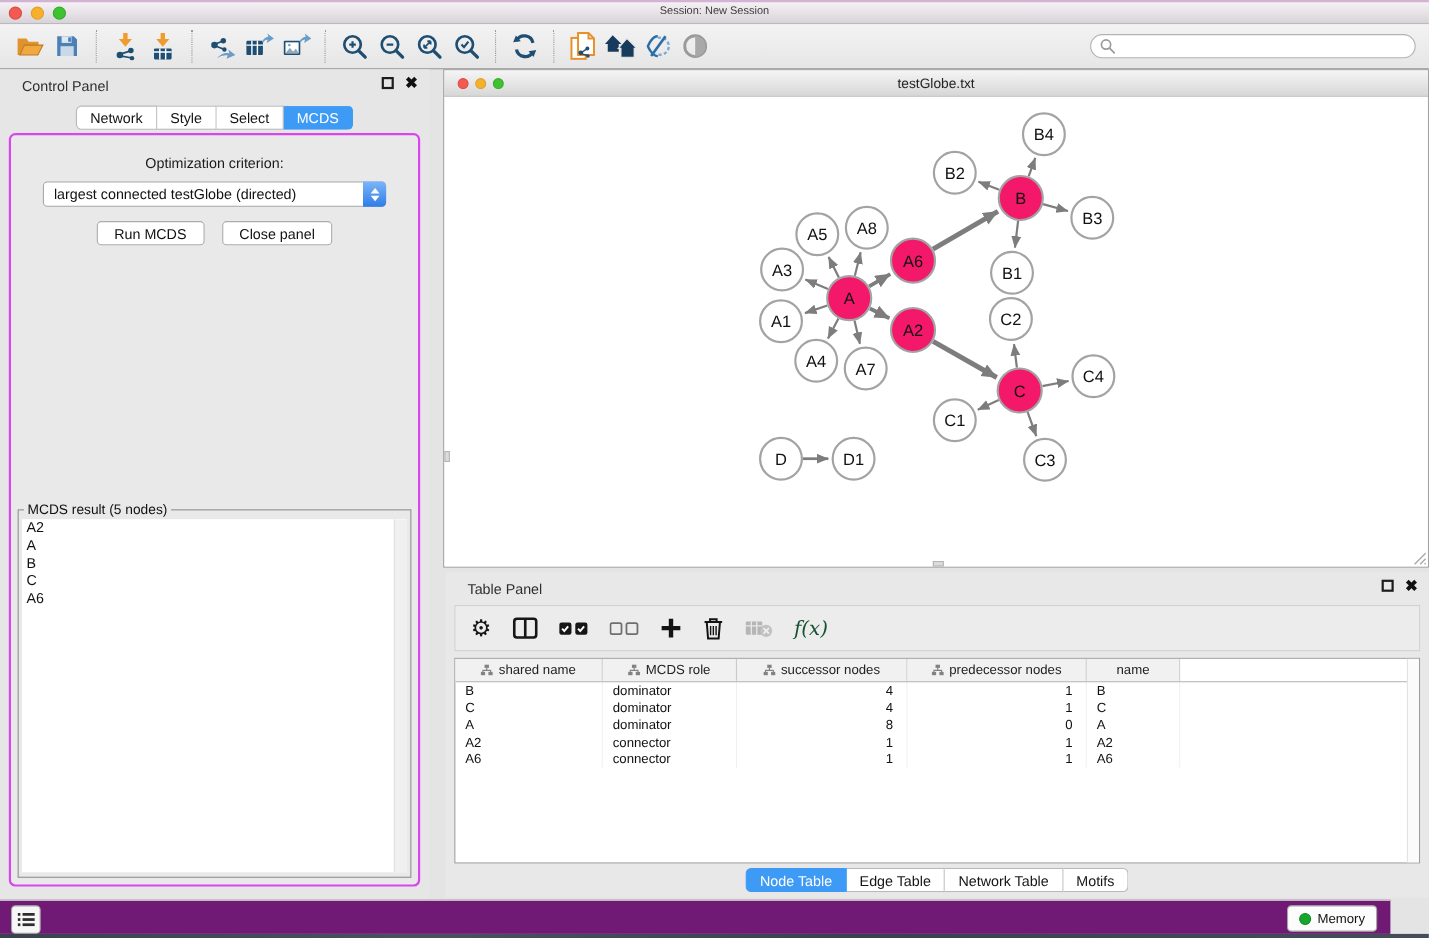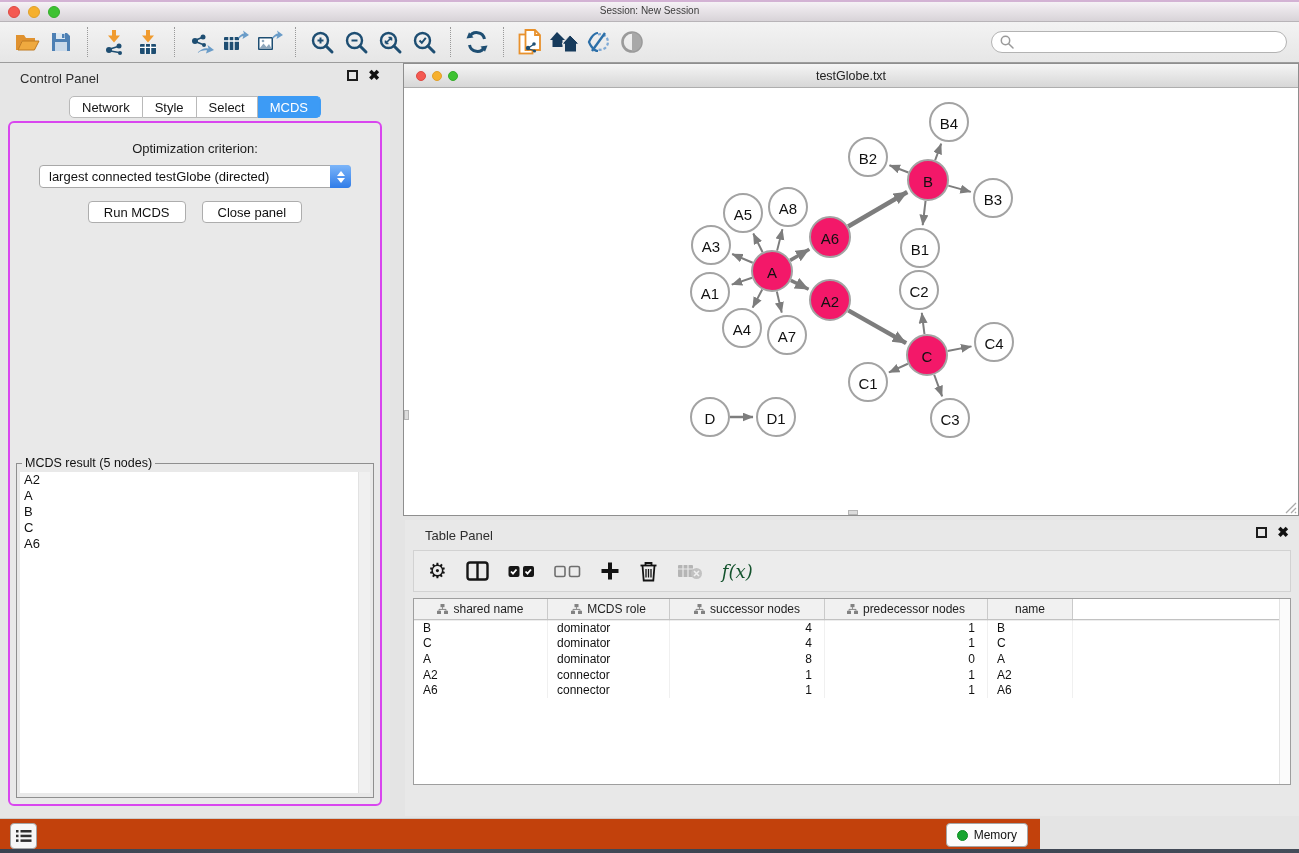--- a/index.html
+++ b/index.html
@@ -84,21 +84,21 @@
   #thead { display:flex; height:21px; border-bottom:1px solid #c2c2c2; box-shadow:0 1px 0 #ededed; }
   .th { background:#f1f1f1; border-right:1px solid #cacaca; display:flex; align-items:center;
     justify-content:center; gap:5px; font-size:12px; color:#222; }
   .th-spacer { flex:1; background:#fff; }
   .tr { display:flex; height:15.6px; align-items:center; font-size:12px; color:#111; }
   .td { height:100%; display:flex; align-items:center; border-right:1px solid rgba(0,0,0,0.06); }
   .vscroll { position:absolute; right:0; top:0; bottom:0; width:11px; background:#fbfbfb; border-left:1px solid #e3e3e3; }
   #tp-tabs { position:absolute; bottom:5px; left:50%; transform:translateX(-50%); }
 
   
-  #status-bar { position:absolute; left:0; top:818px; width:1040px; height:31px; background:#c2410c; border-top:1px solid #cacaca; }
+  #status-bar { position:absolute; left:0; top:818px; width:1264px; height:31px; background:#701a75; border-top:1px solid #cacaca; }
   #list-btn { position:absolute; left:10px; top:4px; width:27px; height:26px; background:#f7f7f7;
     border:1px solid #a5a5a5; border-radius:4px; display:flex; align-items:center; justify-content:center; }
   #memory-btn { position:absolute; right:12px; top:4px; height:24px; padding:0 10px; background:#fcfcfc;
     border:1px solid #a5a5a5; border-radius:4px; display:flex; align-items:center; gap:6px; }
   .mem-dot { width:11px; height:11px; border-radius:50%; background:#17a52f; border:1px solid #0f8c24; }
   #memory-btn span.lbl { font-size:12px; color:#111; }
   #bottom-strip { position:absolute; left:0; top:849px; width:1299px; height:4px;
     background:linear-gradient(90deg,#3a4250,#4a5260 30%,#39414e 60%,#454d5a); }
 </style>
 </head>
@@ -549,20 +549,26 @@
         <div class="tr">
           <div class="td" style="width: 134px; justify-content: flex-start; padding: 0px 0px 0px 9px;">A6</div>
           <div class="td" style="width: 122px; justify-content: flex-start; padding: 0px 0px 0px 9px;">connector</div>
           <div class="td" style="width: 155px; justify-content: flex-end; padding: 0px 12px 0px 0px;">1</div>
           <div class="td" style="width: 163px; justify-content: flex-end; padding: 0px 12px 0px 0px;">1</div>
           <div class="td" style="width: 85px; justify-content: flex-start; padding: 0px 0px 0px 9px;">A6</div>
         </div>
       </div>
     <div class="vscroll"></div>
   </div>
+  <div id="tp-tabs" class="tabbar">
+      <div class="tab active">Node Table</div>
+      <div class="tab">Edge Table</div>
+      <div class="tab">Network Table</div>
+      <div class="tab">Motifs</div>
+    </div>
 </div>
 
 <div id="status-bar">
   <div id="list-btn">
     <svg width="16" height="14" viewBox="0 0 16 14">
         <g fill="#2e2e2e">
           <rect x="0" y="1" width="2.5" height="2.5"></rect>
           <rect x="4.5" y="1" width="11" height="2.5"></rect>
           <rect x="0" y="5.7" width="2.5" height="2.5"></rect>
           <rect x="4.5" y="5.7" width="11" height="2.5"></rect>

